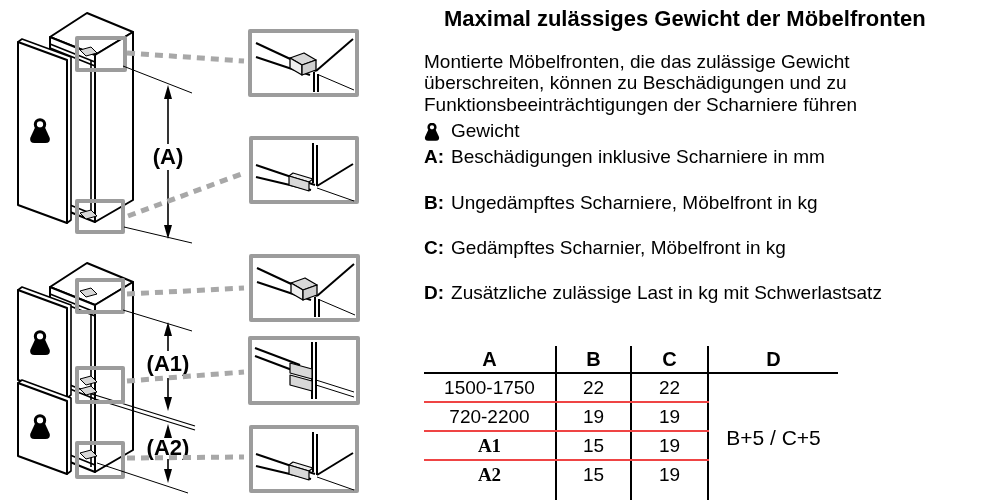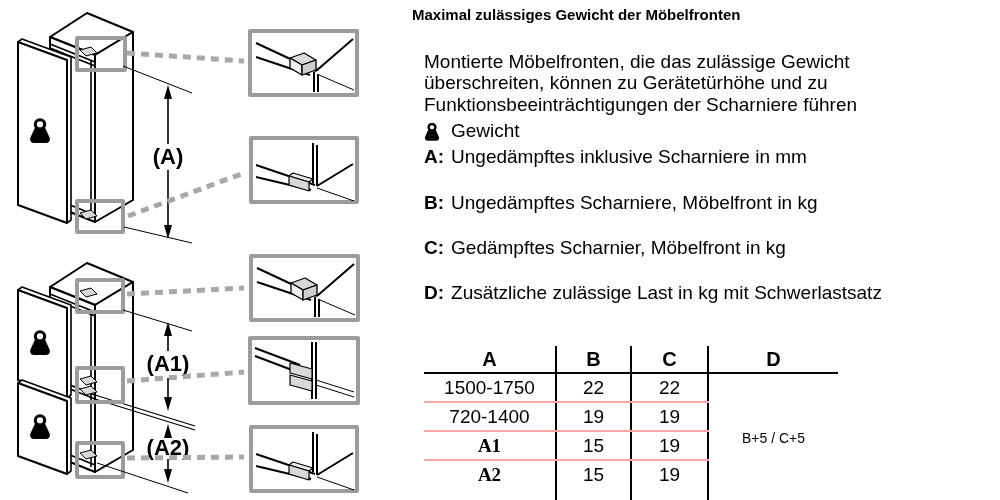--- a/index.html
+++ b/index.html
@@ -1,39 +1,39 @@
 <!DOCTYPE html>
 <html><head>
 <meta charset="utf-8">
 <style>
   html,body{margin:0;padding:0;background:#fff;}
   #page{position:relative;width:1000px;height:500px;background:#fff;overflow:hidden;
         font-family:"Liberation Sans","DejaVu Sans",sans-serif;color:#000;}
   #diagram-svg{position:absolute;left:0;top:0;}
   .abs{position:absolute;}
-  #doc-title{left:412px;top:6px;font-size:15px;font-weight:bold;white-space:nowrap;}
+  #doc-title{left:444px;top:6px;font-size:22px;font-weight:bold;white-space:nowrap;}
   .para-line{left:424px;font-size:19px;line-height:21.5px;white-space:nowrap;}
   .legend-row{left:424px;font-size:19px;white-space:nowrap;display:flex;align-items:center;}
   .legend-key{font-weight:bold;margin-right:7px;}
   .w-ic{margin-right:11px;position:relative;top:1px;}
   
   #weight-table{position:absolute;left:424px;top:346px;border-collapse:collapse;table-layout:fixed;}
   #weight-table th,#weight-table td{padding:0;text-align:center;vertical-align:middle;
       font-size:19px;line-height:1;}
   #weight-table th{font-weight:bold;font-size:20px;height:26px;border-bottom:2px solid #000;}
   #weight-table .col-a{width:131px;}
   #weight-table .col-b{width:73px;}
   #weight-table .col-c{width:75px;}
   #weight-table .col-d{width:129px;}
   #weight-table th.vline, #weight-table td.vline{border-right:2px solid #000;}
   #weight-table tr.datarow td{height:27px;}
-  #weight-table tr.hline td.vline{border-bottom:2px solid #fca5a5;}
+  #weight-table tr.hline td.vline{border-bottom:2px solid #ef4444;}
   #weight-table td.rowlabel-bold{font-weight:bold;font-family:Liberation Serif, serif;}
   #weight-table tr.stub td{height:13px;}
-  #weight-table td.d-merged{font-size:14px;}
+  #weight-table td.d-merged{font-size:21px;}
 </style>
 </head>
 <body>
 
 <div id="page">
 
   <svg id="diagram-svg" width="380" height="500" viewBox="0 0 380 500">
     <defs>
       <g id="weight-glyph">
         <circle cx="0" cy="-9" r="5.5" fill="none" stroke="#000" stroke-width="3.6"></circle>
@@ -203,34 +203,34 @@
 
       <use href="#detail-top" transform="translate(251,256)"></use>
       <use href="#detail-middle" transform="translate(250,338)"></use>
       <use href="#detail-bottom" transform="translate(251,427)"></use>
     </g>
   </svg>
 
   <div class="abs" id="doc-title">Maximal zulässiges Gewicht der Möbelfronten</div>
 
   <div class="abs para-line" style="top:51px">Montierte Möbelfronten, die das zulässige Gewicht</div>
-  <div class="abs para-line" style="top:72px">überschreiten, können zu Gerätetürhöhe und zu</div>
+  <div class="abs para-line" style="top:72px">überschreiten, können zu Beschädigungen und zu</div>
   <div class="abs legend-row" style="top:120px">
     <svg class="w-ic" viewBox="-13 -16 26 31" width="16" height="19">
       <circle cx="0" cy="-9" r="5.5" fill="none" stroke="#000" stroke-width="4"></circle>
       <path d="M-6,-5 L6,-5 L11.5,7 Q12.5,13 6.5,13 L-6.5,13 Q-12.5,13 -11.5,7 Z" fill="#000"></path>
     </svg>
     <span>Gewicht</span>
   </div>
 
   <div class="abs para-line" style="top:94px">Funktionsbeeinträchtigungen der Scharniere führen</div>
 
   <div class="abs legend-row" style="top:146px">
     <span class="legend-key">A:</span>
-    <span>Ungedämpftes inklusive Scharniere in mm</span>
+    <span>Beschädigungen inklusive Scharniere in mm</span>
   </div>
   <div class="abs legend-row" style="top:192px">
     <span class="legend-key">B:</span>
     <span>Ungedämpftes Scharniere, Möbelfront in kg</span>
   </div>
   <div class="abs legend-row" style="top:237px">
     <span class="legend-key">C:</span>
     <span>Gedämpftes Scharnier, Möbelfront in kg</span>
   </div>
   <div class="abs legend-row" style="top:282px">
@@ -248,21 +248,21 @@
       </tr>
     </thead>
     <tbody>
       <tr class="datarow hline">
         <td class="col-a vline">1500-1750</td>
         <td class="col-b vline">22</td>
         <td class="col-c vline">22</td>
         <td class="col-d d-merged" rowspan="5">B+5 / C+5</td>
       </tr>
       <tr class="datarow hline">
-        <td class="col-a vline">720-1400</td>
+        <td class="col-a vline">720-2200</td>
         <td class="col-b vline">19</td>
         <td class="col-c vline">19</td>
       </tr>
       <tr class="datarow hline">
         <td class="col-a vline rowlabel-bold">A1</td>
         <td class="col-b vline">15</td>
         <td class="col-c vline">19</td>
       </tr>
       <tr class="datarow">
         <td class="col-a vline rowlabel-bold">A2</td>

